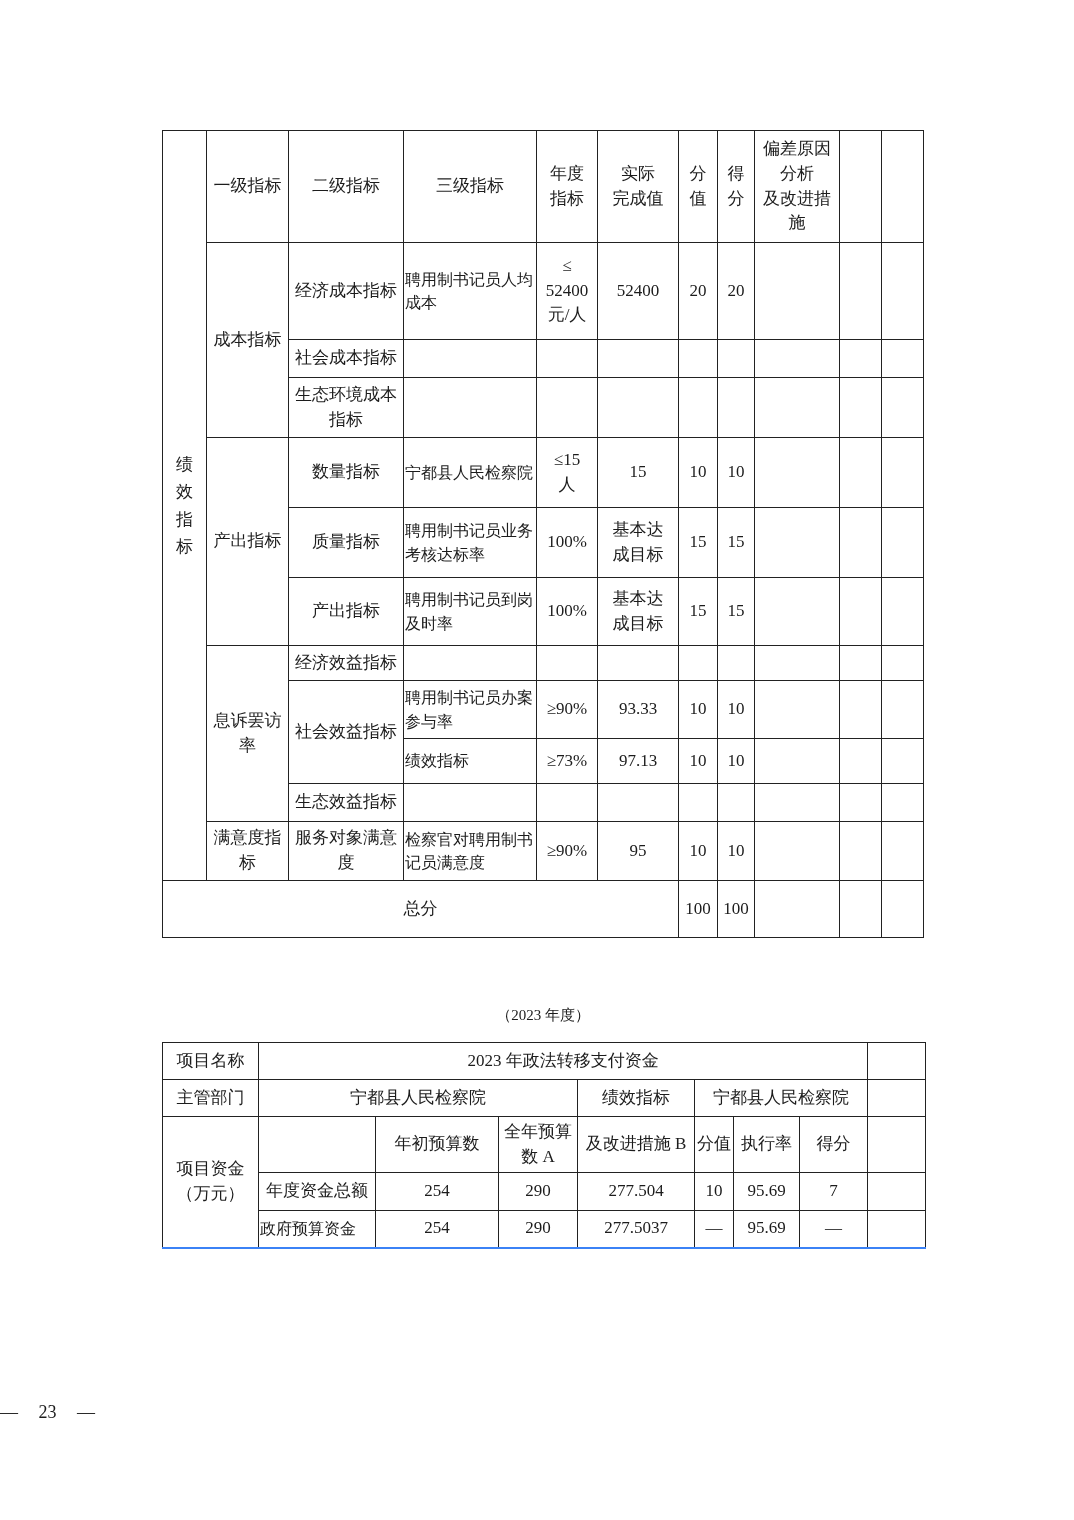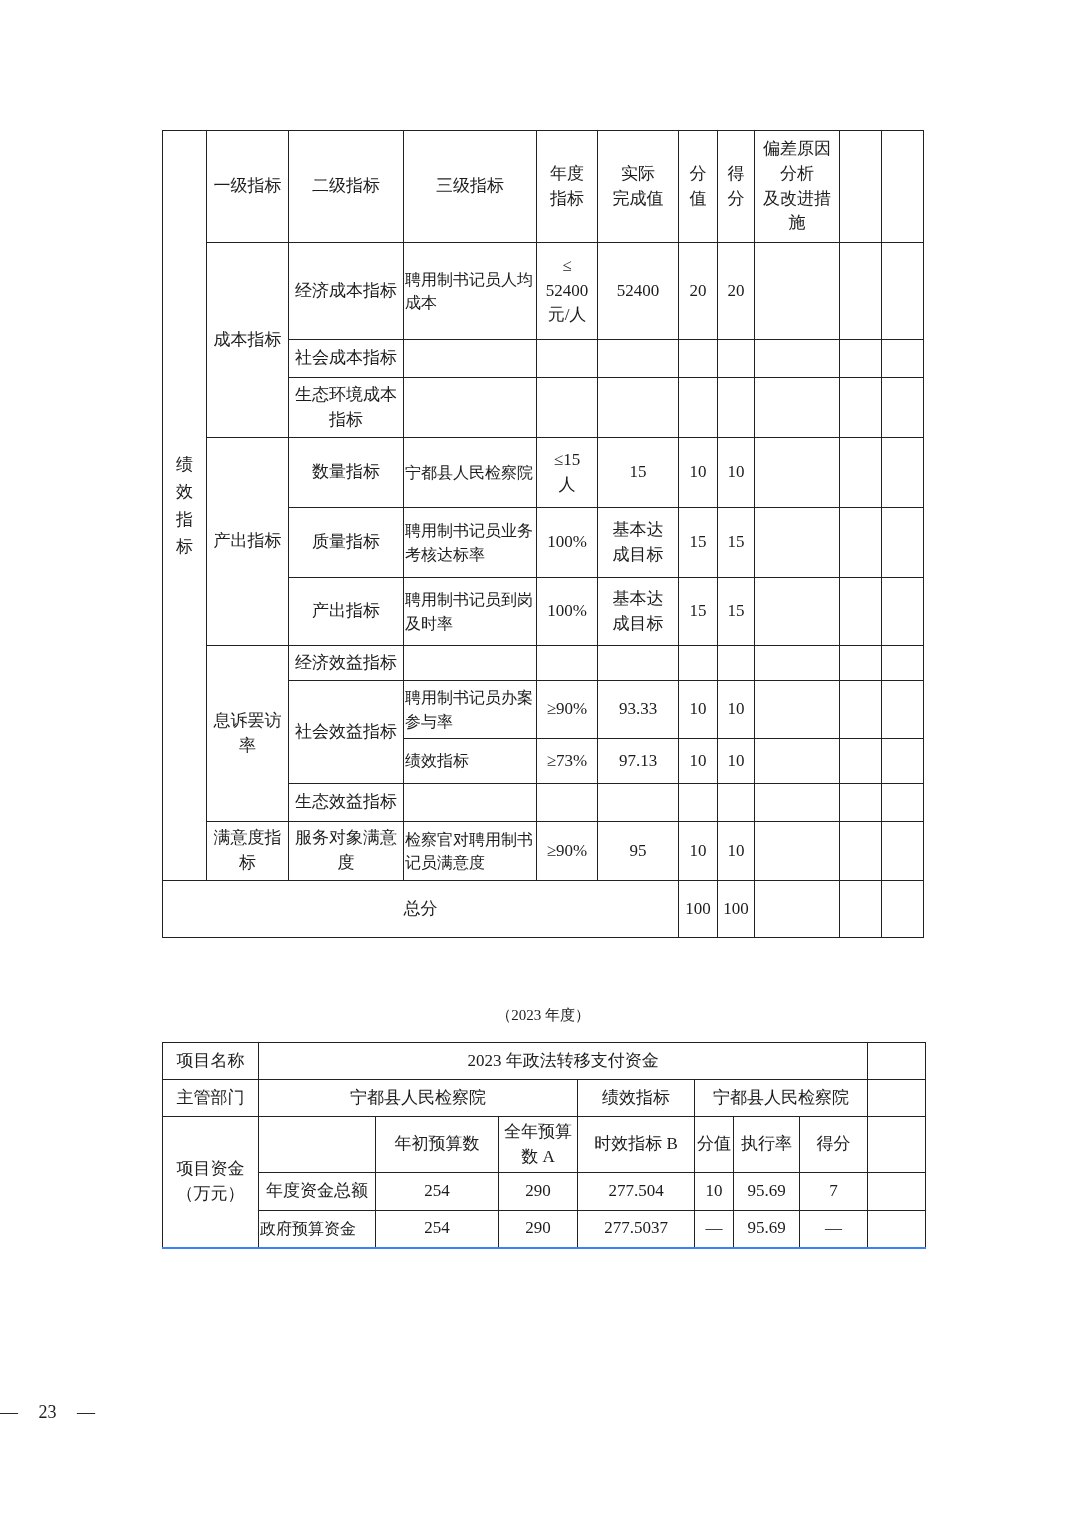--- a/index.html
+++ b/index.html
@@ -245,21 +245,21 @@
       <td>绩效指标</td>
       <td colspan="3">宁都县人民检察院</td>
       <td></td>
     </tr>
     <tr style="height:56px">
       <td rowspan="3">项目资金
 （万元）</td>
       <td></td>
       <td>年初预算数</td>
       <td>全年预算数 A</td>
-      <td>时效指标 B</td>
+      <td>及改进措施 B</td>
       <td>分值</td>
       <td>执行率</td>
       <td>得分</td>
       <td></td>
     </tr>
     <tr style="height:38px">
       <td>年度资金总额</td>
       <td>254</td>
       <td>290</td>
       <td>277.504</td>

